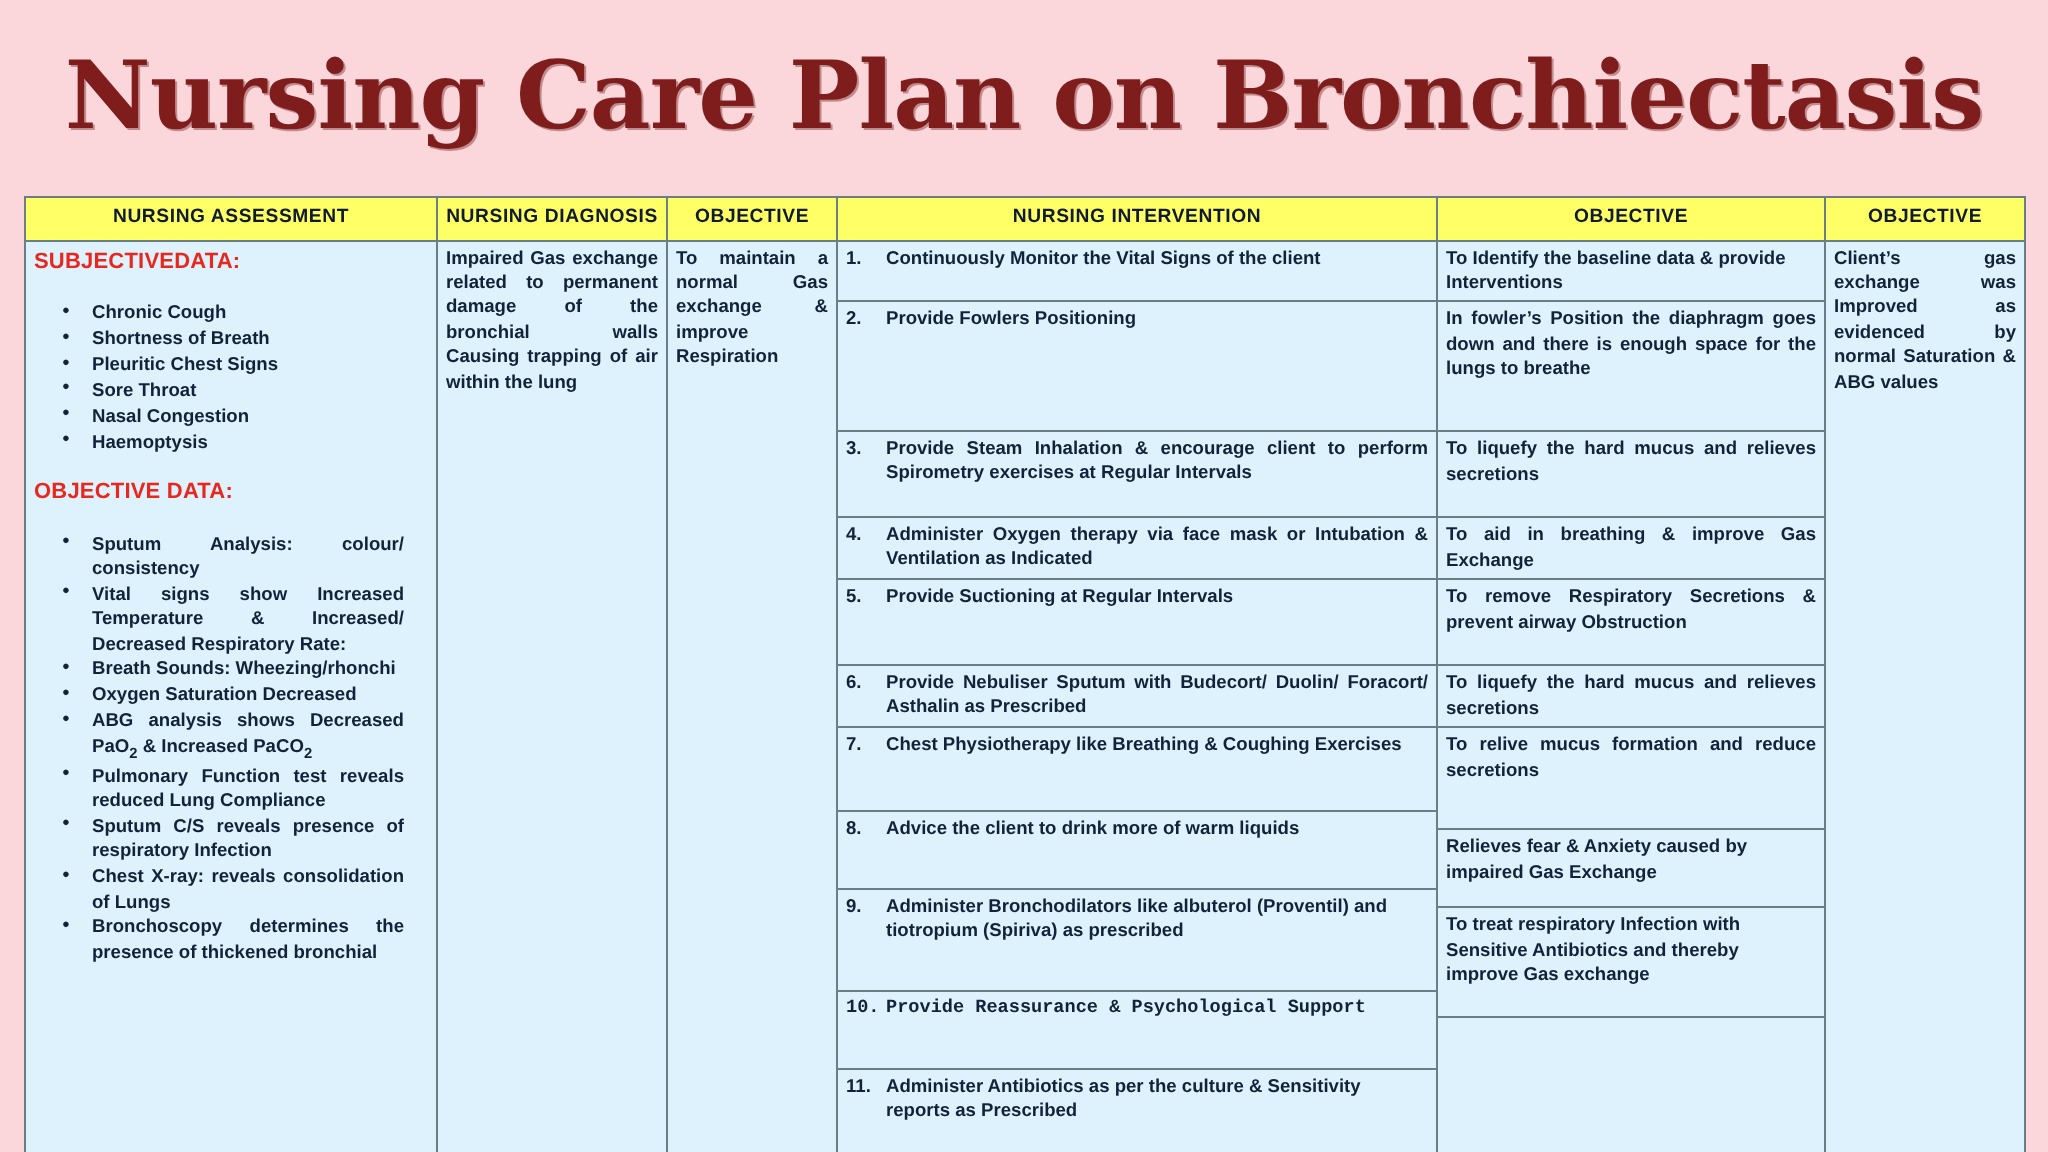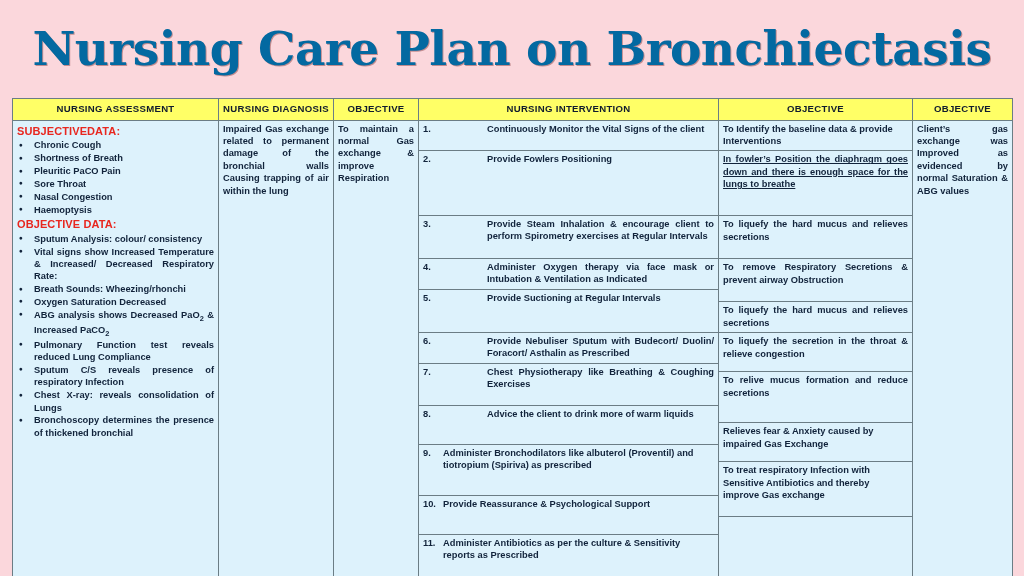--- a/index.html
+++ b/index.html
@@ -25,21 +25,21 @@
     display: flex;
     align-items: center;
     justify-content: center;
     background: #fbd7dc;
   }
   #page-title {
     font-family: "DejaVu Serif", "Liberation Serif", serif;
     font-weight: bold;
     font-size: 47px;
     line-height: 1;
-    color: #0369a1;
+    color: #7f1d1d;
     letter-spacing: -0.5px;
     white-space: nowrap;
     text-shadow: 1px 1px 0 rgba(90,0,0,0.35);
   }
   
   #ncp-table {
     position: absolute;
     left: 12px;
     top: 98px;
     width: 1000px;
@@ -67,33 +67,33 @@
     vertical-align: middle;
     margin-top: 12px;
   }
   .col-assessment { width: 206px; }
   .col-diagnosis  { width: 115px; }
   .col-objective  { width: 85px; }
   .col-intervention { width: 300px; }
   .col-rationale  { width: 194px; }
   .col-evaluation { width: 100px; }
 
-  .justify { text-align: justify; text-align-last: left; margin-left: 44px; }
+  .justify { text-align: justify; text-align-last: left; }
 
   
   .sect-head {
     color: #e8271f;
     font-weight: bold;
     font-size: 11px;
     margin: 1px 0 1px 0;
     letter-spacing: 0.1px;
   }
   ul.bullets {
     list-style: none;
-    margin: 0;
+    margin: 12px;
     padding: 0;
   }
   ul.bullets li {
     position: relative;
     padding-left: 17px;
     margin-bottom: 0.5px;
     text-align: justify;
     text-align-last: left;
   }
   ul.bullets li::before {
@@ -149,21 +149,21 @@
       </tr>
     </thead>
     <tbody>
       <tr>
 
         <td id="cell-assessment">
           <div class="sect-head">SUBJECTIVEDATA:</div>
           <ul class="bullets" id="subjective-list">
               <li>Chronic Cough</li>
               <li>Shortness of Breath</li>
-              <li>Pleuritic PaCO Pain</li>
+              <li>Pleuritic Chest Signs</li>
               <li>Sore Throat</li>
               <li>Nasal Congestion</li>
               <li>Haemoptysis</li>
             </ul>
           <div class="sect-head">OBJECTIVE DATA:</div>
           <ul class="bullets" id="objective-list">
               <li>Sputum Analysis: colour/ consistency</li>
               <li>Vital signs show Increased Temperature &amp; Increased/ Decreased Respiratory Rate:</li>
               <li>Breath Sounds: Wheezing/rhonchi</li>
               <li>Oxygen Saturation Decreased</li>
@@ -248,21 +248,21 @@
                 </tr>
                 <tr>
                   <td style="height: 45px; border-left: none; border-right: none;">
                     <div class="iv-item">
                       <span class="iv-num">9.</span>
                       <span class="iv-text">Administer Bronchodilators like albuterol (Proventil) and tiotropium (Spiriva) as prescribed</span>
                     </div>
                   </td>
                 </tr>
                 <tr>
-                  <td style="height: 33px; border-left: none; border-right: none;">
+                  <td style="height: 33px; border-left: none; border-right: none; font-family: Liberation Mono, monospace;">
                     <div class="iv-item">
                       <span class="iv-num">10.</span>
                       <span class="iv-text">Provide Reassurance &amp; Psychological Support</span>
                     </div>
                   </td>
                 </tr>
                 <tr>
                   <td style="height: 49px; border-left: none; border-right: none;">
                     <div class="iv-item">
                       <span class="iv-num">11.</span>
@@ -274,33 +274,33 @@
           </table>
         </td>
 
         <td style="padding:0;">
           <table style="width:100%;border-collapse:collapse;table-layout:fixed;">
             <tbody id="rationale-rows">
                 <tr>
                   <td class="" style="height: 24px; border-left: none; border-right: none; border-top: none;">To Identify the baseline data &amp; provide Interventions</td>
                 </tr>
                 <tr>
-                  <td class="justify" style="height: 59px; border-left: none; border-right: none; text-decoration: underline;">In fowler’s Position the diaphragm goes down and there is enough space for the lungs to breathe</td>
+                  <td class="justify" style="height: 59px; border-left: none; border-right: none;">In fowler’s Position the diaphragm goes down and there is enough space for the lungs to breathe</td>
                 </tr>
                 <tr>
                   <td class="justify" style="height: 37px; border-left: none; border-right: none;">To liquefy the hard mucus and relieves secretions</td>
                 </tr>
                 <tr>
+                  <td class="justify" style="height: 25px; border-left: none; border-right: none;">To aid in breathing &amp; improve Gas Exchange</td>
+                </tr>
+                <tr>
                   <td class="justify" style="height: 37px; border-left: none; border-right: none;">To remove Respiratory Secretions &amp; prevent airway Obstruction</td>
                 </tr>
                 <tr>
                   <td class="justify" style="height: 25px; border-left: none; border-right: none;">To liquefy the hard mucus and relieves secretions</td>
-                </tr>
-                <tr>
-                  <td class="justify" style="height: 33px; border-left: none; border-right: none;">To liquefy the secretion in the throat &amp; relieve congestion</td>
                 </tr>
                 <tr>
                   <td class="justify" style="height: 45px; border-left: none; border-right: none;">To relive mucus formation and reduce secretions</td>
                 </tr>
                 <tr>
                   <td class="" style="height: 33px; border-left: none; border-right: none;">Relieves fear &amp; Anxiety caused by impaired Gas Exchange</td>
                 </tr>
                 <tr>
                   <td class="" style="height: 49px; border-left: none; border-right: none;">To treat respiratory Infection with Sensitive Antibiotics and thereby improve Gas exchange</td>
                 </tr>

